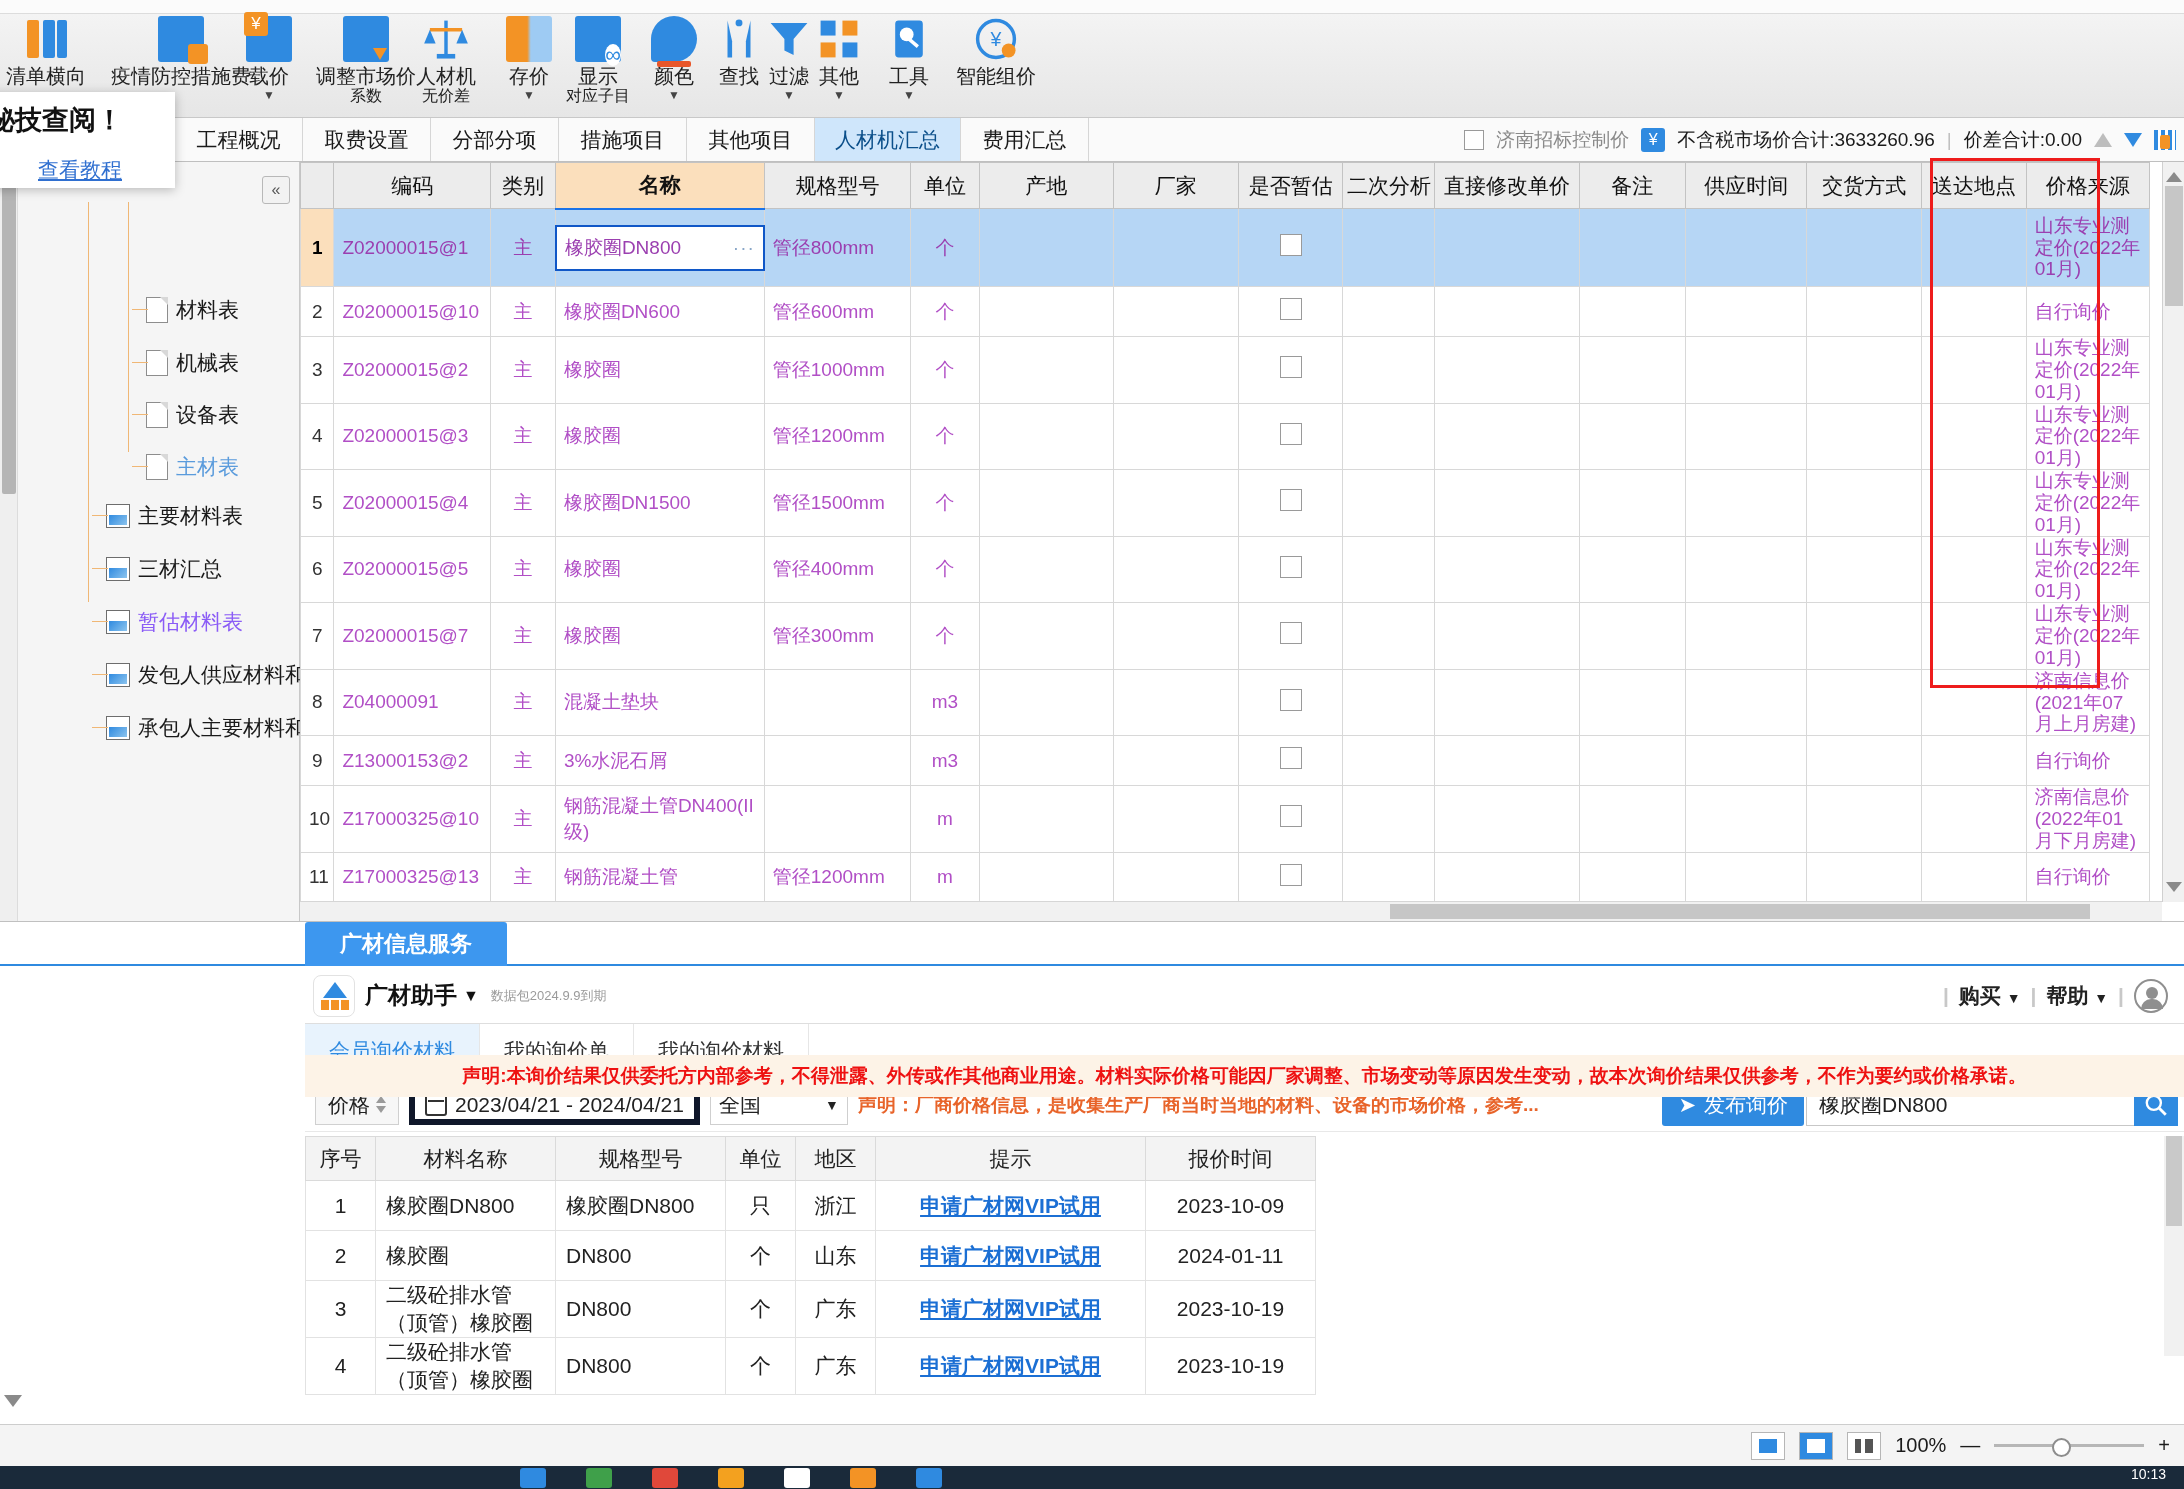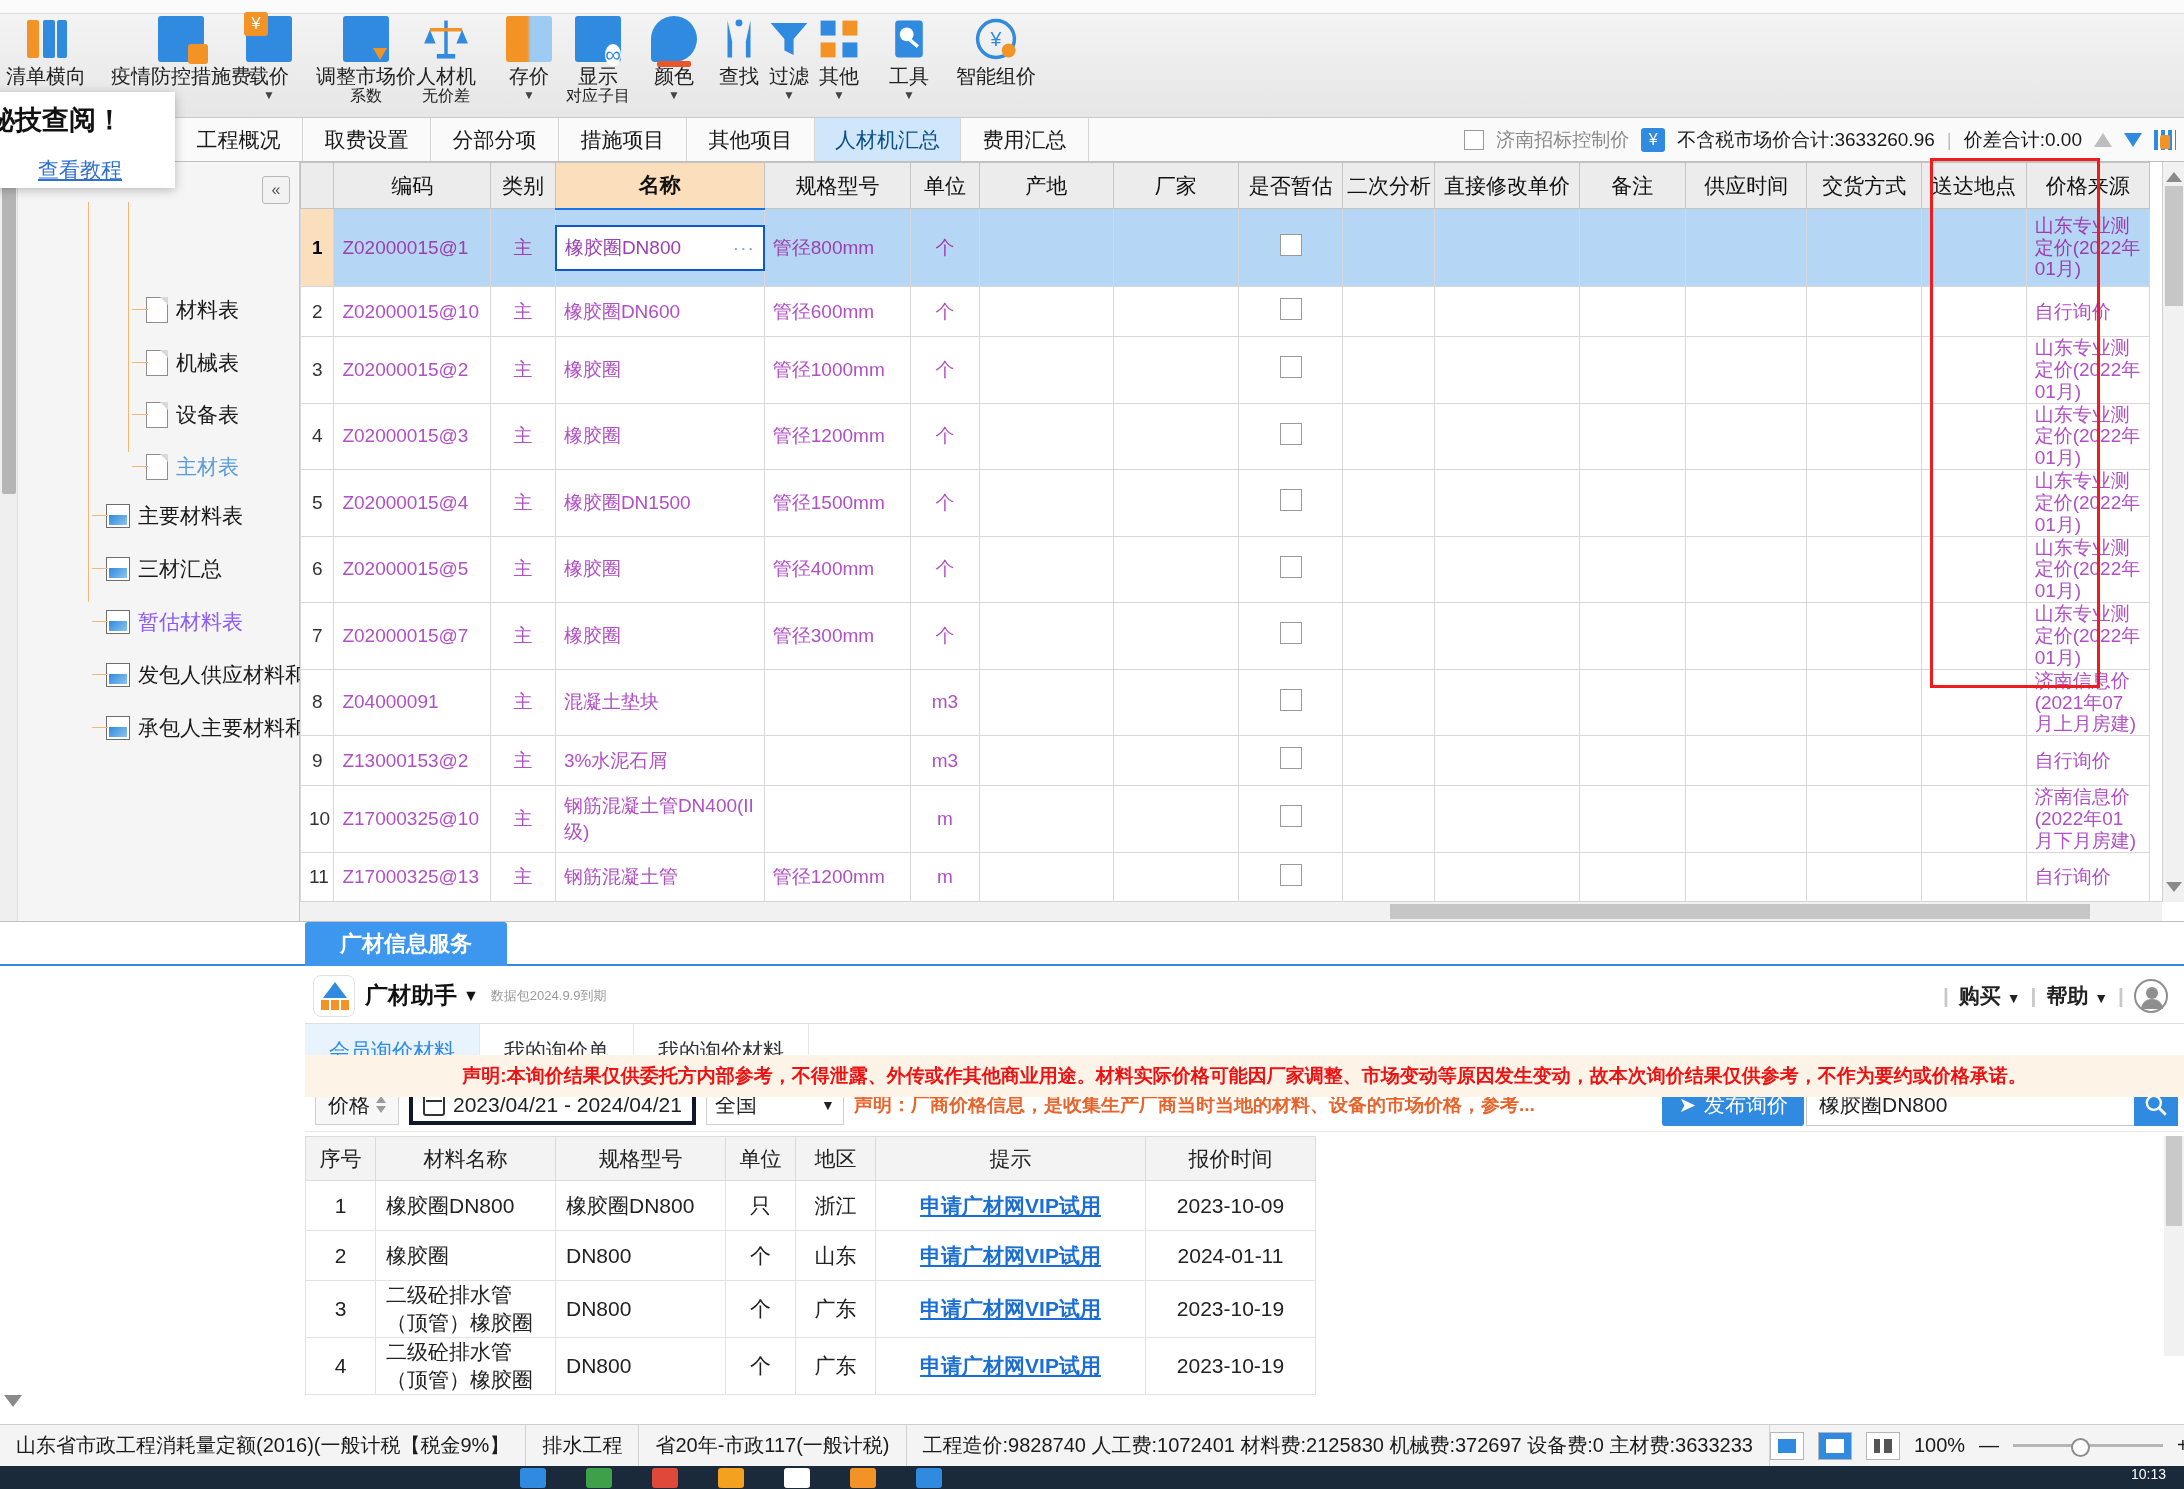--- a/index.html
+++ b/index.html
@@ -133,21 +133,21 @@
   .sbt-rest{flex:1;border-right:none;}
 
   #filter-row{position:absolute;left:305px;top:156px;width:1879px;height:54px;display:flex;align-items:center;gap:10px;
      background:#fff;border-bottom:1px solid #e8e8e8;padding-left:10px;}
   .f-price{width:84px;height:40px;border:1px solid #d0d0d0;background:#f7f7f7;display:flex;align-items:center;
      justify-content:center;gap:6px;font-size:21px;}
   .spin{display:flex;flex-direction:column;gap:3px;}
   .spin i{width:0;height:0;border-left:5px solid transparent;border-right:5px solid transparent;}
   .spin i.u{border-bottom:7px solid #9a9a9a;}
   .spin i.d{border-top:7px solid #9a9a9a;}
-  .f-date{height:40px;border:4px solid #0f172a;background:#fff;display:flex;align-items:center;gap:8px;padding:0 10px;font-size:21px;}
+  .f-date{height:40px;border:6px solid #0f172a;background:#fff;display:flex;align-items:center;gap:8px;padding:0 10px;font-size:21px;}
   .cal{width:22px;height:22px;border:2px solid #333;border-radius:3px;position:relative;}
   .cal::after{content:"";position:absolute;left:1px;top:4px;width:16px;height:2px;background:#333;}
   .f-sel{width:138px;height:40px;border:1px solid #cfcfcf;background:#fff;display:flex;align-items:center;
      justify-content:space-between;padding:0 8px;font-size:21px;}
   .f-note{color:#e8642a;font-size:19px;font-weight:bold;white-space:nowrap;}
 
   #pub-btn{position:absolute;right:380px;top:162px;height:42px;background:#2f8ae0;color:#fff;display:flex;
      align-items:center;gap:8px;padding:0 16px;border-radius:3px;font-size:21px;}
   #srch-box{position:absolute;right:48px;top:162px;width:330px;height:42px;border:1px solid #c7c7c7;background:#fff;
      display:flex;align-items:center;padding-left:12px;font-size:21px;color:#222;}
@@ -764,26 +764,20 @@
   </table>
   <div id="bp-vscroll">
       <div class="thumb"></div>
     </div>
 </div>
 
 <div id="notice">声明:本询价结果仅供委托方内部参考，不得泄露、外传或作其他商业用途。材料实际价格可能因厂家调整、市场变动等原因发生变动，故本次询价结果仅供参考，不作为要约或价格承诺。</div>
 <div id="left-dn"></div>
 
 <div id="status">
-  <div id="st-segs" style="display:flex;">
-      <div class="st-seg">山东省市政工程消耗量定额(2016)(一般计税【税金9%】</div>
-      <div class="st-seg">排水工程</div>
-      <div class="st-seg">省20年-市政117(一般计税)</div>
-      <div class="st-seg">工程造价:9828740  人工费:1072401  材料费:2125830  机械费:372697  设备费:0  主材费:3633233</div>
-    </div>
   <div class="st-right">
     <span class="vbtn">
         <i></i>
       </span>
     <span class="vbtn a">
         <i></i>
       </span>
     <span class="vbtn cols">
         <i></i>
       </span>

